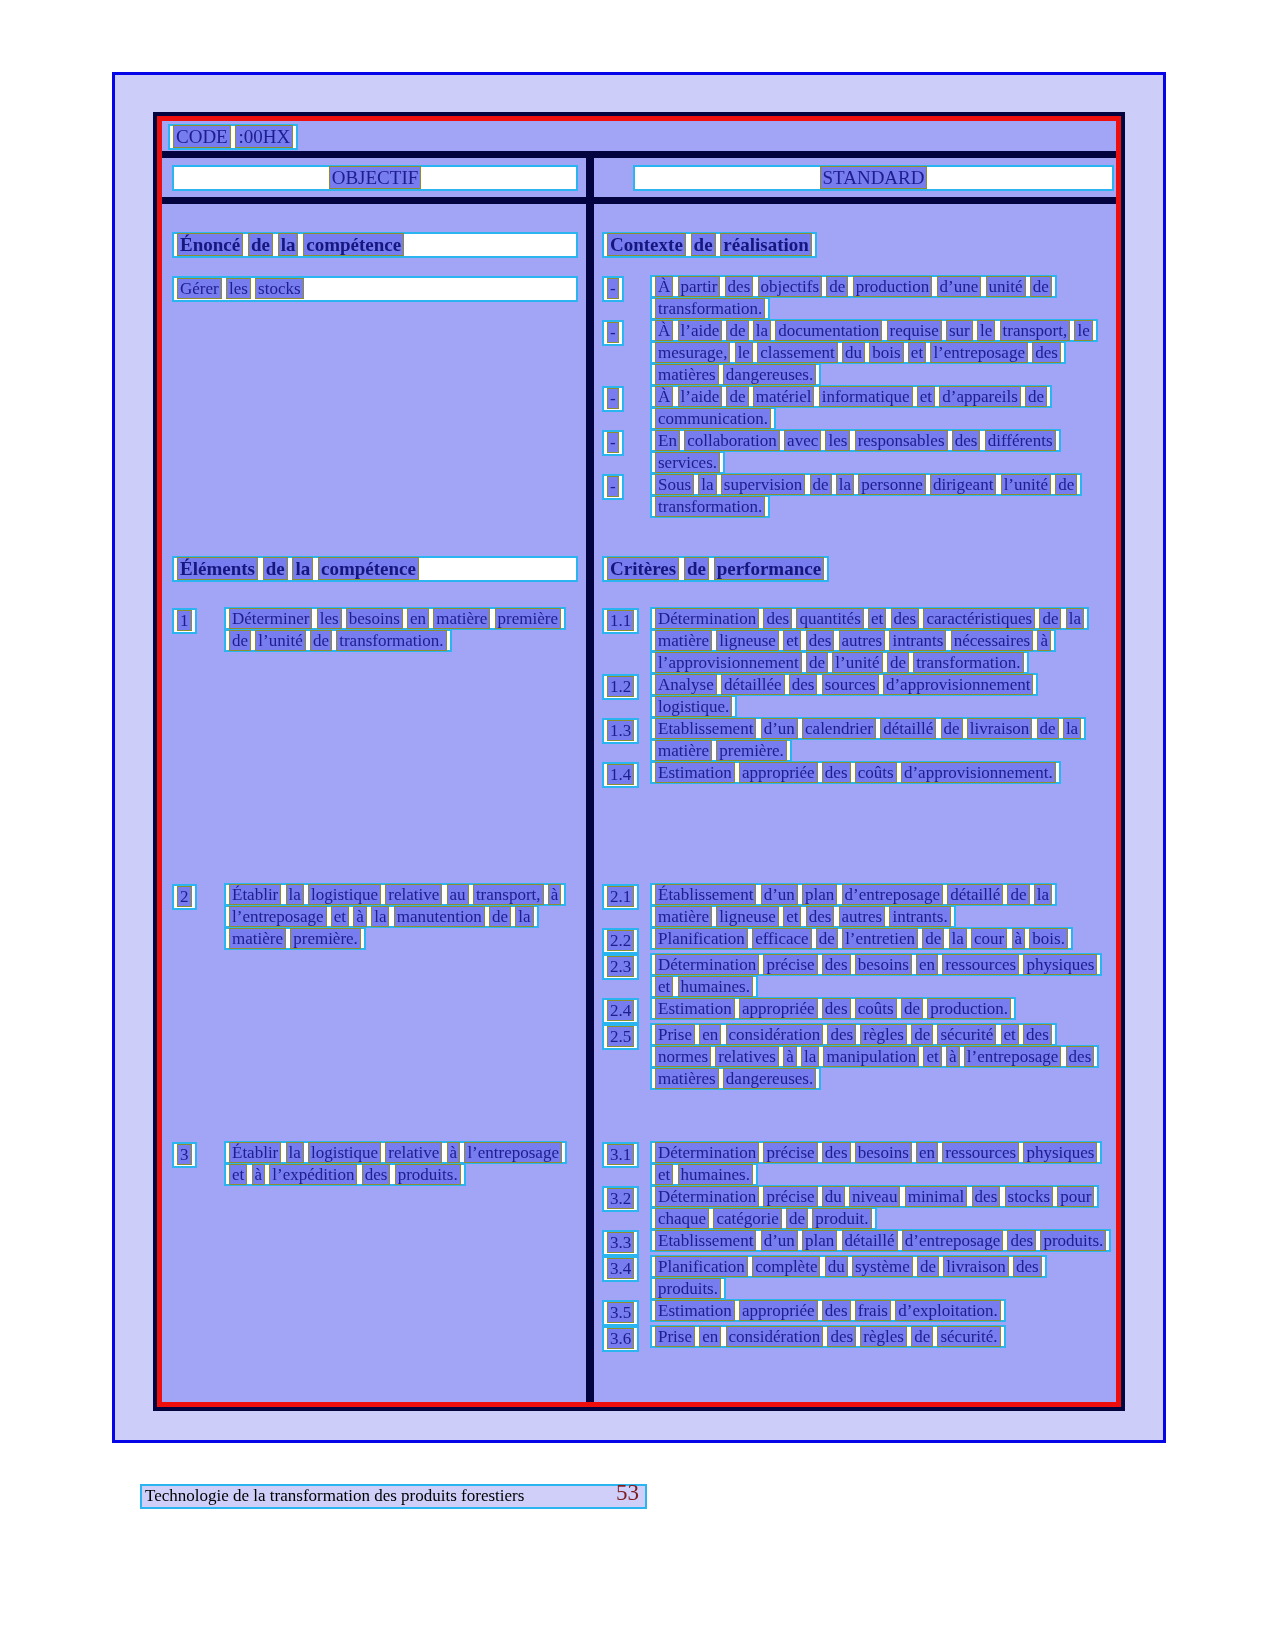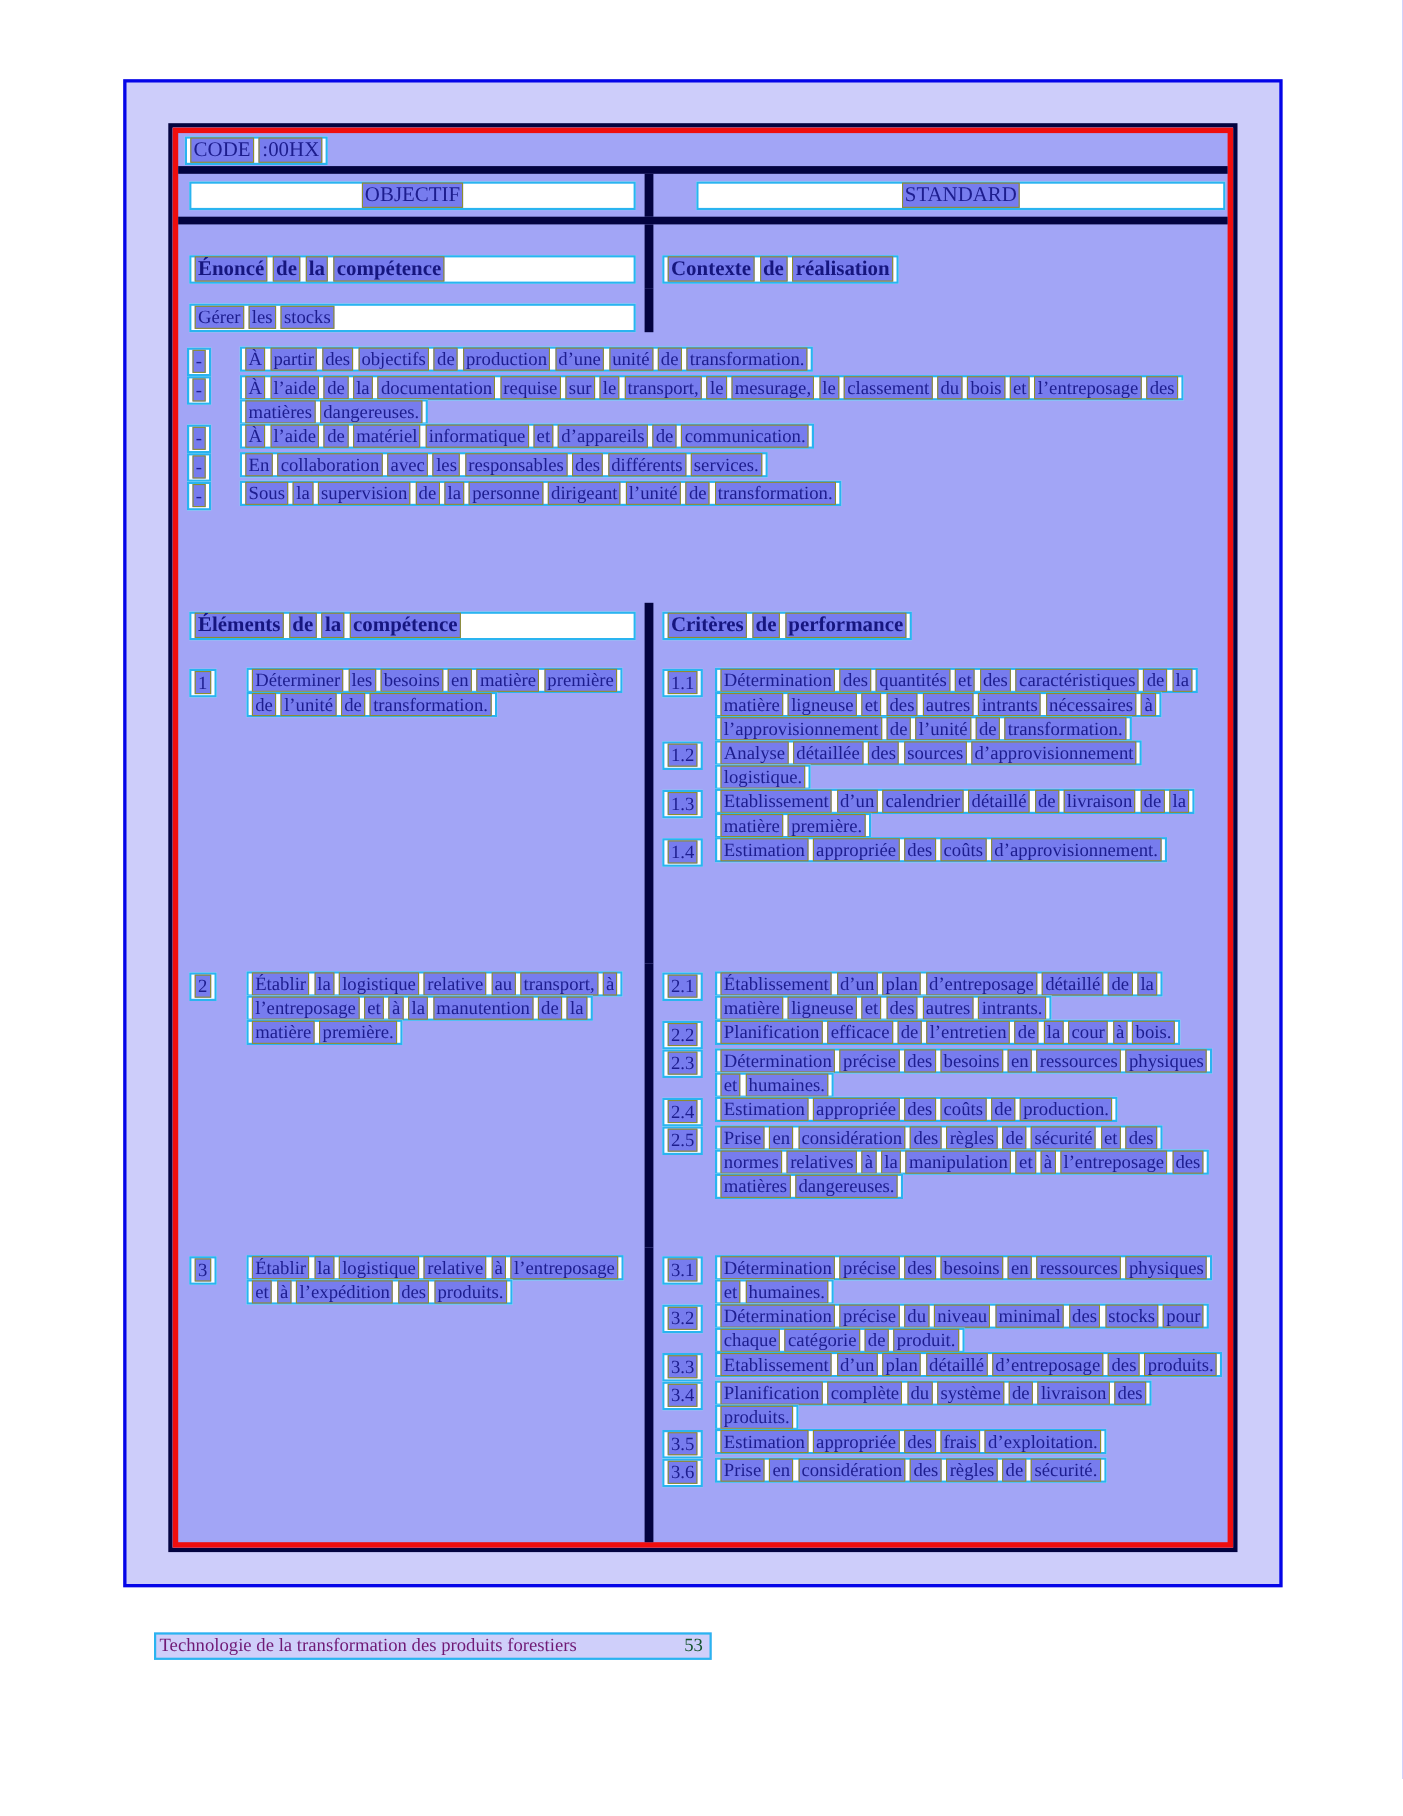--- a/index.html
+++ b/index.html
@@ -36,21 +36,21 @@
     border-right:8px solid #03033f;
     padding-left:10px;padding-right:8px;
   }
   .cr{flex:1 1 auto;box-sizing:border-box;padding-left:8px;padding-right:2px;border-radius:19px;}
   .hdr-row .cl,.hdr-row .cr{text-align:center;padding-top:7px;}
   
   .r1 .cl,.r1 .cr{padding-top:28px;}
   .r2 .cl,.r2 .cr{padding-top:14px;}
   .r3 .cl,.r3 .cr{padding-top:8px;}
   .r4 .cl,.r4 .cr,.r5 .cl,.r5 .cr,.r6 .cl,.r6 .cr{padding-top:8px;}
-  .h-r1{height:58px;} .h-r2{height:286px;flex-direction:column;} .h-r3{height:52px;}
+  .h-r1{height:58px;} .h-r2{height:286px;} .h-r3{height:52px;}
   .h-r4{height:276px;} .h-r5{height:258px;}
   
   .txt{font-size:17px;line-height:22px;color:#1d1d8e;}
   .bold{font-weight:bold;font-size:19px;color:#16167f;}
   .caps{font-size:19px;}
   .ocr{
     background:#ffffff;
     border:2px solid #2ab4f0;
     padding:0 3px;
   }
@@ -68,22 +68,22 @@
   .cl .inum{flex:0 0 52px;}
   .ibody{flex:1 1 auto;padding-right:2px;}
   
   .footer{
     position:absolute;left:140px;top:1484px;
     width:507px;height:25px;box-sizing:border-box;
     background:#cfcffa;border:2px solid #2ab4f0;
     display:flex;justify-content:space-between;align-items:flex-end;
     padding:0 6px 1px 3px;
   }
-  .footer .ftitle{font-size:17px;color:#701a75;}
-  .footer .fnum{font-size:17px;color:#14532d;}
+  .footer .ftitle{font-size:17px;color:#000000;}
+  .footer .fnum{font-size:23px;color:#7f1d1d;}
 </style>
 </head>
 <body>
 
 <div class="page">
   <div class="tablewrap">
     <div class="tableinner">
 
       <div class="code-row txt caps">
         <span class="ocr bandinline"><span class="w">CODE</span> <span class="w">:00HX</span></span>

